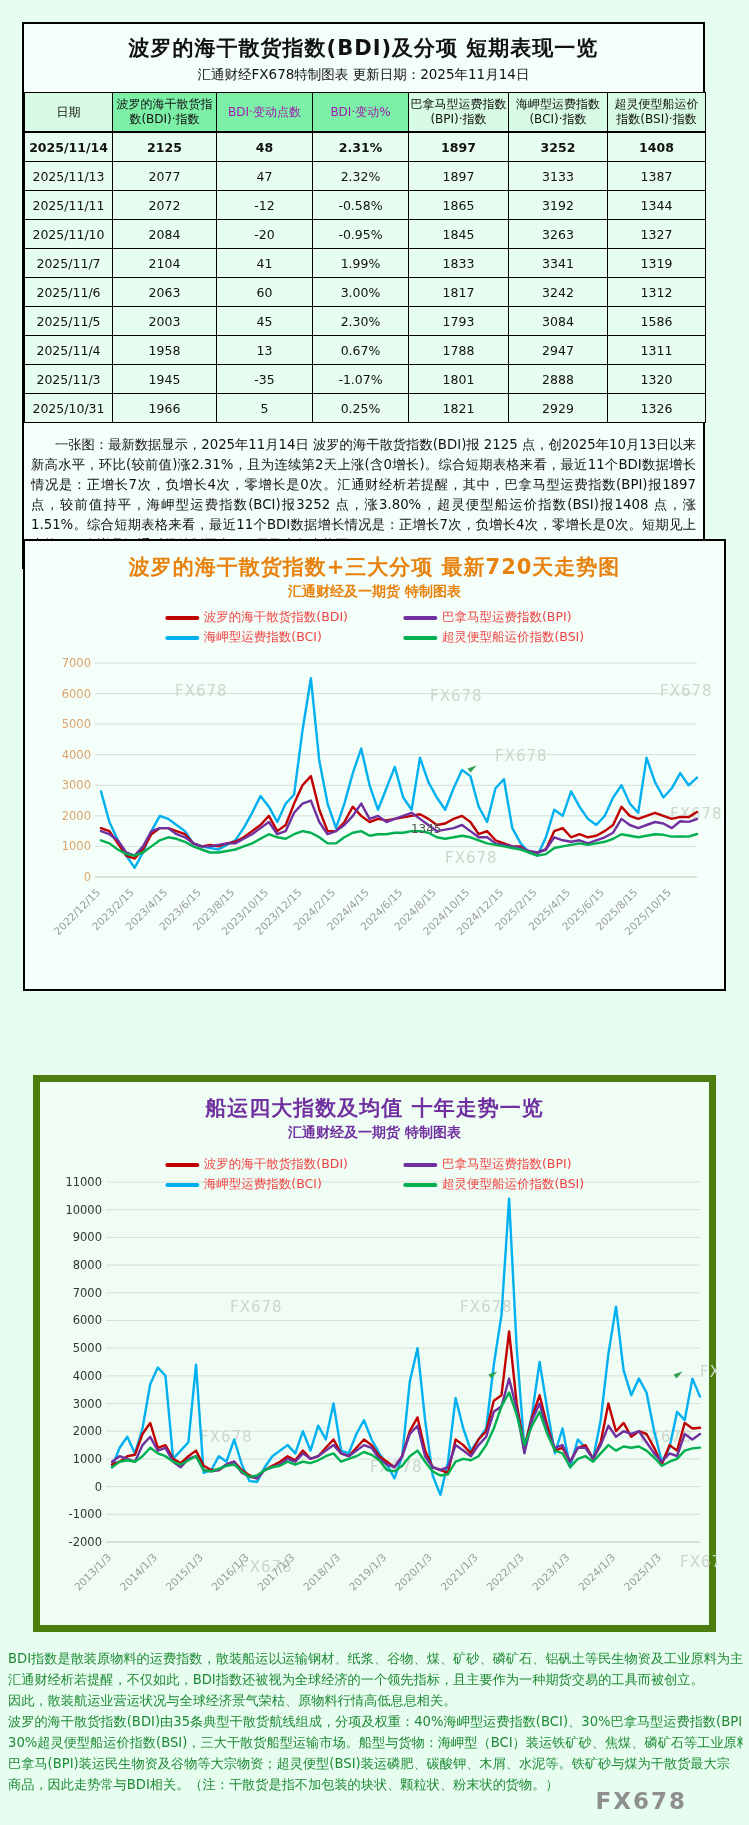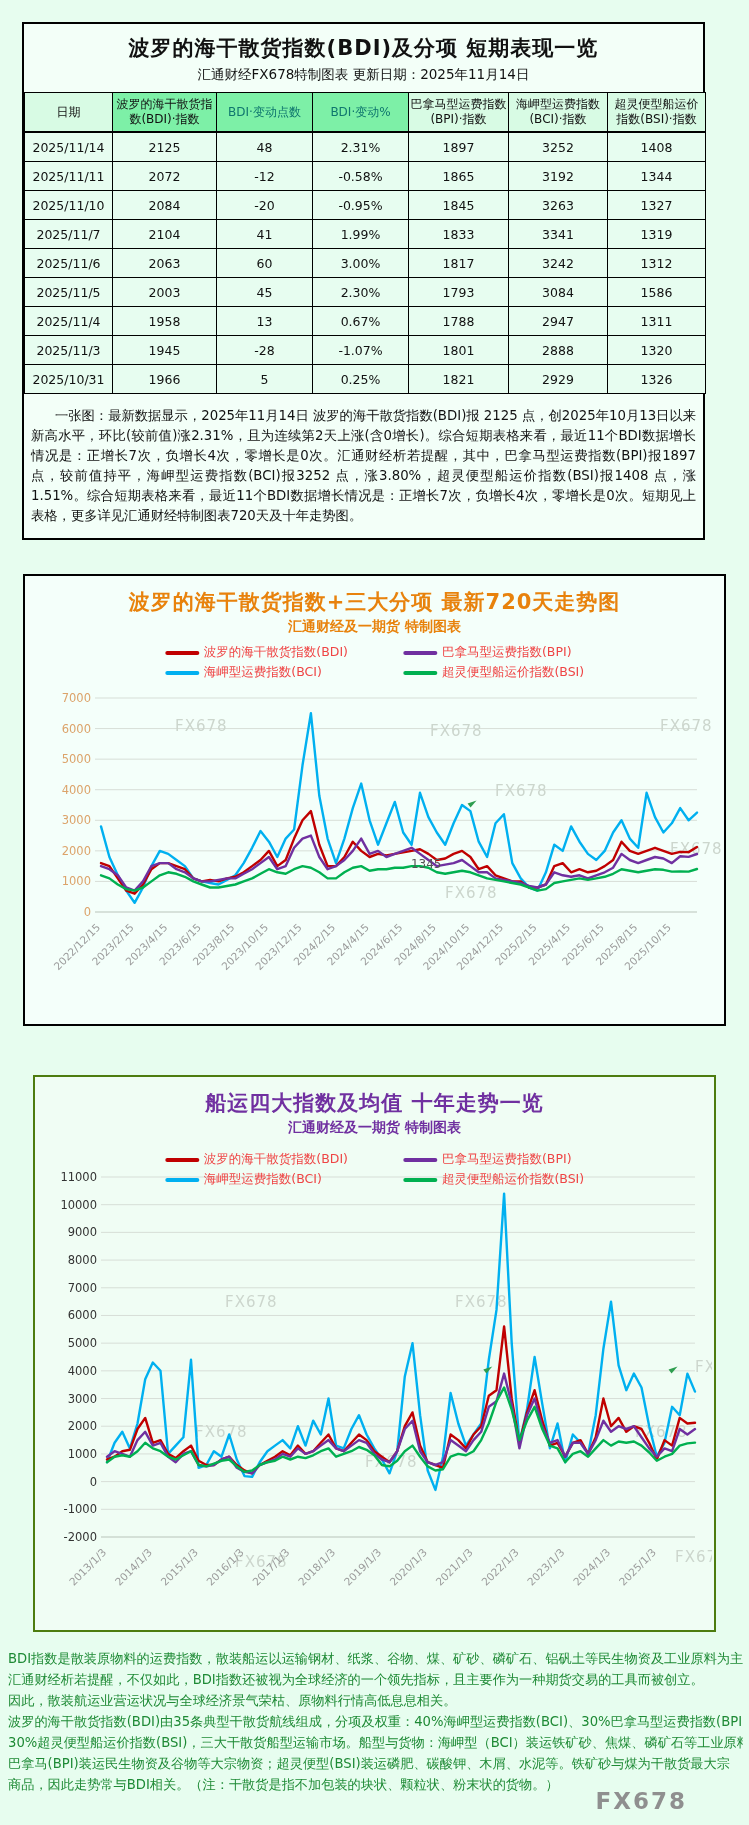--- a/index.html
+++ b/index.html
@@ -12,27 +12,27 @@
   .box{position:absolute;background:#f3fff8;border:2px solid #000;box-sizing:border-box;}
   
   #table-box{left:22px;top:22px;width:683px;}
   .tbl-title{font-size:21px;font-weight:bold;text-align:center;padding:10px 4px 2px;letter-spacing:1px;}
   .tbl-subtitle{font-size:13.5px;text-align:center;padding:2px 16px 8px;}
   table{width:100%;border-collapse:collapse;table-layout:fixed;font-size:12.5px;}
   th,td{border:1px solid #000;text-align:center;padding:4px 1px;overflow:hidden;}
   thead th{font-weight:normal;font-size:12px;line-height:15px;}
   th.pale{background:#d8fbe4;}
   th.green{background:#7df0a7;}
-  th.red-txt{color:#0f766e;}
+  th.red-txt{color:#a21caf;}
   tbody td{background:#e7fdf0;height:20px;}
-  tbody tr.first td{font-weight:normal;border-top:2px solid #000;margin-top:22px;}
+  tbody tr.first td{font-weight:bold;border-top:2px solid #000;margin-top:22px;}
   .tbl-note{font-size:13.3px;line-height:20px;padding:12px 7px 12px;text-align:justify;text-indent:1.8em;background:#f3fff8;}
   
-  #chart720-box{left:23px;top:574px;width:703px;height:452px;background:#f4fffa;}
-  #chart10y-box{left:33px;top:1075px;width:683px;height:557px;background:#f0fdf4;border:2px solid #4d7c0f;}
+  #chart720-box{left:23px;top:539px;width:703px;height:452px;background:#f4fffa;}
+  #chart10y-box{left:33px;top:1075px;width:683px;height:557px;background:#f0fdf4;border:7px solid #4d7c0f;}
   .chart-title{font-size:21px;font-weight:bold;text-align:center;padding-top:12px;letter-spacing:1px;}
   .chart-subtitle{font-size:14px;font-weight:bold;text-align:center;padding:2px 0 0;}
   .chart-wrap{position:relative;}
   .legend{
     position:absolute;left:50%;transform:translateX(-50%);
     display:grid;grid-template-columns:auto auto;gap:3px 55px;
     font-size:12.5px;color:#ef4444;white-space:nowrap;z-index:3;pointer-events:none;
   }
   .legend .item{display:flex;align-items:center;gap:5px;}
   .legend .swatch{width:34px;height:4px;border-radius:2px;display:inline-block;}
@@ -76,20 +76,29 @@
         <tr class="first">
           <td>2025/11/14</td>
           <td>2125</td>
           <td>48</td>
           <td>2.31%</td>
           <td>1897</td>
           <td>3252</td>
           <td>1408</td>
         </tr>
         <tr>
+          <td>2025/11/13</td>
+          <td>2077</td>
+          <td>47</td>
+          <td>2.32%</td>
+          <td>1897</td>
+          <td>3133</td>
+          <td>1387</td>
+        </tr>
+        <tr>
           <td>2025/11/11</td>
           <td>2072</td>
           <td>-12</td>
           <td>-0.58%</td>
           <td>1865</td>
           <td>3192</td>
           <td>1344</td>
         </tr>
         <tr>
           <td>2025/11/10</td>
@@ -132,21 +141,21 @@
           <td>1958</td>
           <td>13</td>
           <td>0.67%</td>
           <td>1788</td>
           <td>2947</td>
           <td>1311</td>
         </tr>
         <tr>
           <td>2025/11/3</td>
           <td>1945</td>
-          <td>-28</td>
+          <td>-35</td>
           <td>-1.07%</td>
           <td>1801</td>
           <td>2888</td>
           <td>1320</td>
         </tr>
         <tr>
           <td>2025/10/31</td>
           <td>1966</td>
           <td>5</td>
           <td>0.25%</td>

